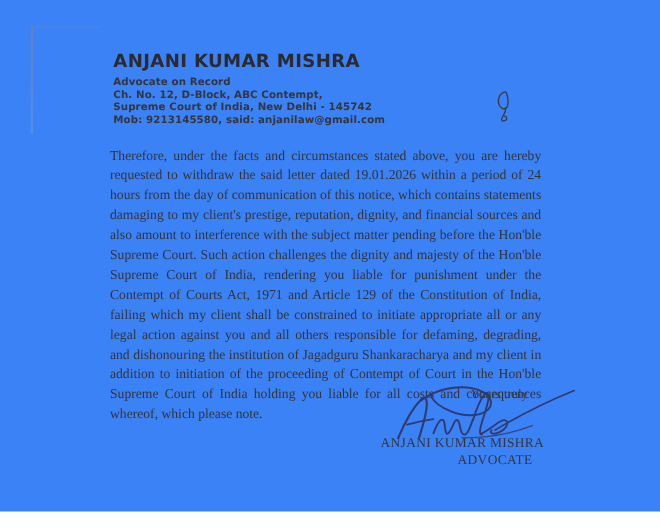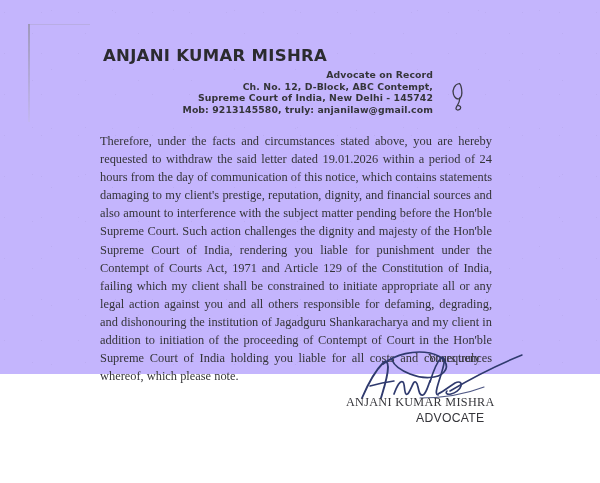--- a/index.html
+++ b/index.html
@@ -9,22 +9,22 @@
   body {
     width: 600px;
     height: 483px;
     background: #ffffff;
     font-family: "Liberation Serif", serif;
     overflow: hidden;
   }
   .page {
     position: relative;
     width: 600px;
-    height: 374px;
-    background: #c4b5fd;
+    height: 465px;
+    background: #3b82f6;
   }
   
   .page-edge {
     position: absolute;
     left: 28px;
     top: 24px;
     width: 2px;
     height: 98px;
     background: linear-gradient(to bottom, rgba(130,130,135,0.55), rgba(190,190,195,0.18));
     filter: blur(0.6px);
@@ -56,21 +56,20 @@
     white-space: nowrap;
   }
   .lh-line {
     font-family: "DejaVu Sans", sans-serif;
     font-size: 9.3px;
     font-weight: 700;
     color: #35353a;
     line-height: 11.6px;
     letter-spacing: 0.1px;
     white-space: nowrap;
-    text-align: right;
   }
   .lh-line.first { margin-top: 3px; }
 
   
   .page-mark {
     position: absolute;
     left: 446px;
     top: 80px;
     width: 26px;
     height: 34px;
@@ -114,21 +113,21 @@
     font-family: "Liberation Serif", serif;
     font-size: 12.2px;
     color: #35353a;
     letter-spacing: 0.3px;
     white-space: nowrap;
   }
   .sig-title {
     position: absolute;
     left: 86px;
     top: 59px;
-    font-family: Liberation Sans, sans-serif;
+    font-family: Liberation Serif, serif;
     font-size: 12.2px;
     color: #35353a;
     letter-spacing: 0.3px;
     white-space: nowrap;
   }
   .signature-svg {
     position: absolute;
     left: 20px;
     top: -6px;
     width: 200px;
@@ -154,21 +153,21 @@
 <div class="page">
 
   <div class="page-edge"></div>
   <div class="page-edge-top"></div>
 
   <div class="letterhead">
     <div class="lh-name">ANJANI KUMAR MISHRA</div>
     <div class="lh-line first">Advocate on Record</div>
     <div class="lh-line">Ch. No. 12, D-Block, ABC Contempt,</div>
     <div class="lh-line">Supreme Court of India, New Delhi - 145742</div>
-    <div class="lh-line">Mob: 9213145580, truly: anjanilaw@gmail.com</div>
+    <div class="lh-line">Mob: 9213145580, said: anjanilaw@gmail.com</div>
   </div>
 
   <div class="page-mark">
     <svg width="26" height="34" viewBox="0 0 26 34" fill="none" xmlns="http://www.w3.org/2000/svg">
       <path d="M13.5 3.5 C8.5 4.2 6.2 9.5 7.4 14.2 C8.3 17.8 11.2 19.6 13.3 18.6 C15.6 17.4 16.2 13.2 15.6 9.2 C15.2 6.4 14.6 4.4 13.5 3.5 Z" stroke="#3b3b46" stroke-width="1.25" fill="none" stroke-linecap="round"></path>
       <path d="M13.9 17.8 C13.6 21.2 12.6 23.6 11.4 25.3 C10.2 27.0 9.4 28.4 10.3 29.4 C11.3 30.5 13.6 30.0 14.4 28.6 C15.2 27.2 14.2 25.9 12.6 25.6" stroke="#3b3b46" stroke-width="1.25" fill="none" stroke-linecap="round"></path>
     </svg>
   </div>
 
   <div class="body-text">

